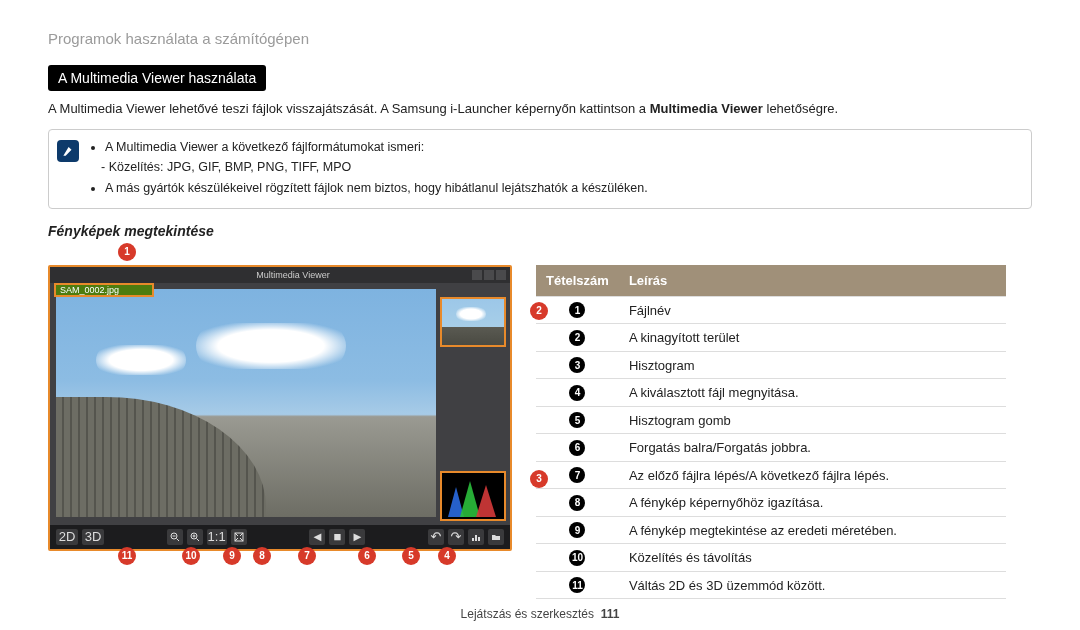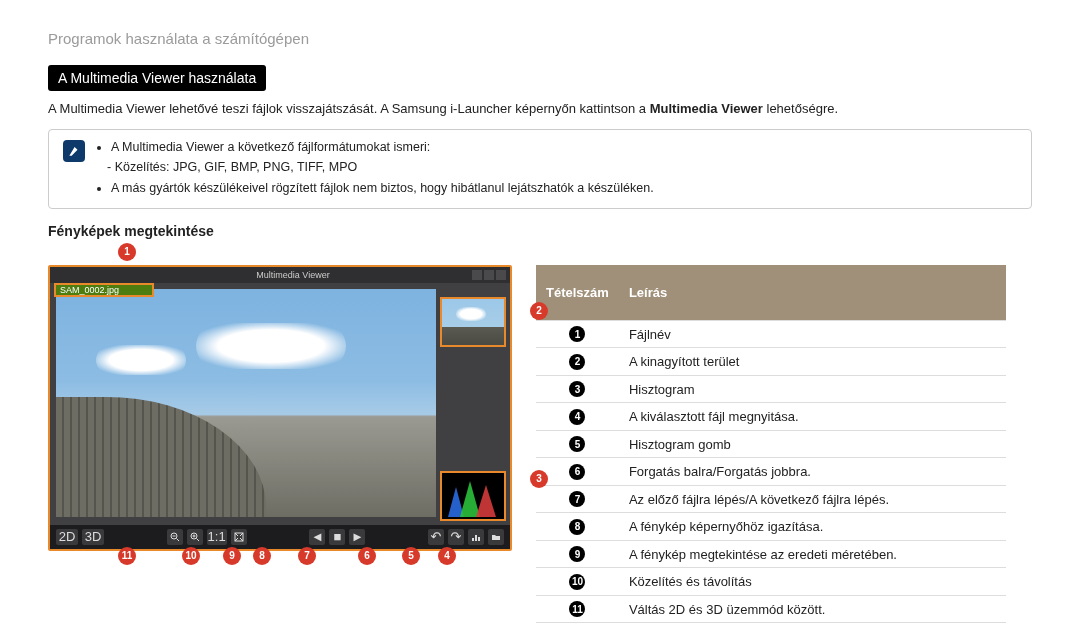--- a/index.html
+++ b/index.html
@@ -36,21 +36,21 @@
   }
   .intro-text {
     font-size: 13px;
     line-height: 1.5;
     margin-bottom: 10px;
   }
   .intro-text b { font-weight: bold; }
   .info-box {
     border: 1px solid #ccc;
     border-radius: 4px;
-    padding: 8px 14px;
+    padding: 8px 8px;
     display: flex;
     gap: 10px;
     align-items: flex-start;
     font-size: 12.5px;
     line-height: 1.5;
     margin-bottom: 14px;
   }
   .info-icon {
     width: 22px;
     height: 22px;
@@ -65,20 +65,21 @@
   }
   .info-icon svg { width: 14px; height: 14px; }
   .info-content ul { margin: 0; padding-left: 16px; }
   .info-content li { margin-bottom: 2px; }
   .sub-li { list-style: none; margin-left: -4px;}
   .sub-li::before { content: "- "; }
   .subheading {
     font-weight: bold;
     font-size: 14px;
     margin-bottom: 6px;
+    font-style: italic;
   }
 
   .main-row {
     display: flex;
     gap: 24px;
     align-items: flex-start;
   }
 
   
   .viewer-wrap {
@@ -233,21 +234,21 @@
   .desc-table {
     width: 470px;
     border-collapse: collapse;
     margin-top: 20px;
   }
   .desc-table th {
     background: #a09079;
     color: #fff;
     font-weight: bold;
     text-align: left;
-    padding: 20px 10px;
+    padding: 8px 10px;
     font-size: 13px;
     border-bottom: 1px solid #ddd;
   }
   .desc-table td {
     padding: 5px 10px;
     font-size: 13px;
     border-bottom: 1px solid #ddd;
     vertical-align: middle;
   }
   .desc-table .num-cell {

